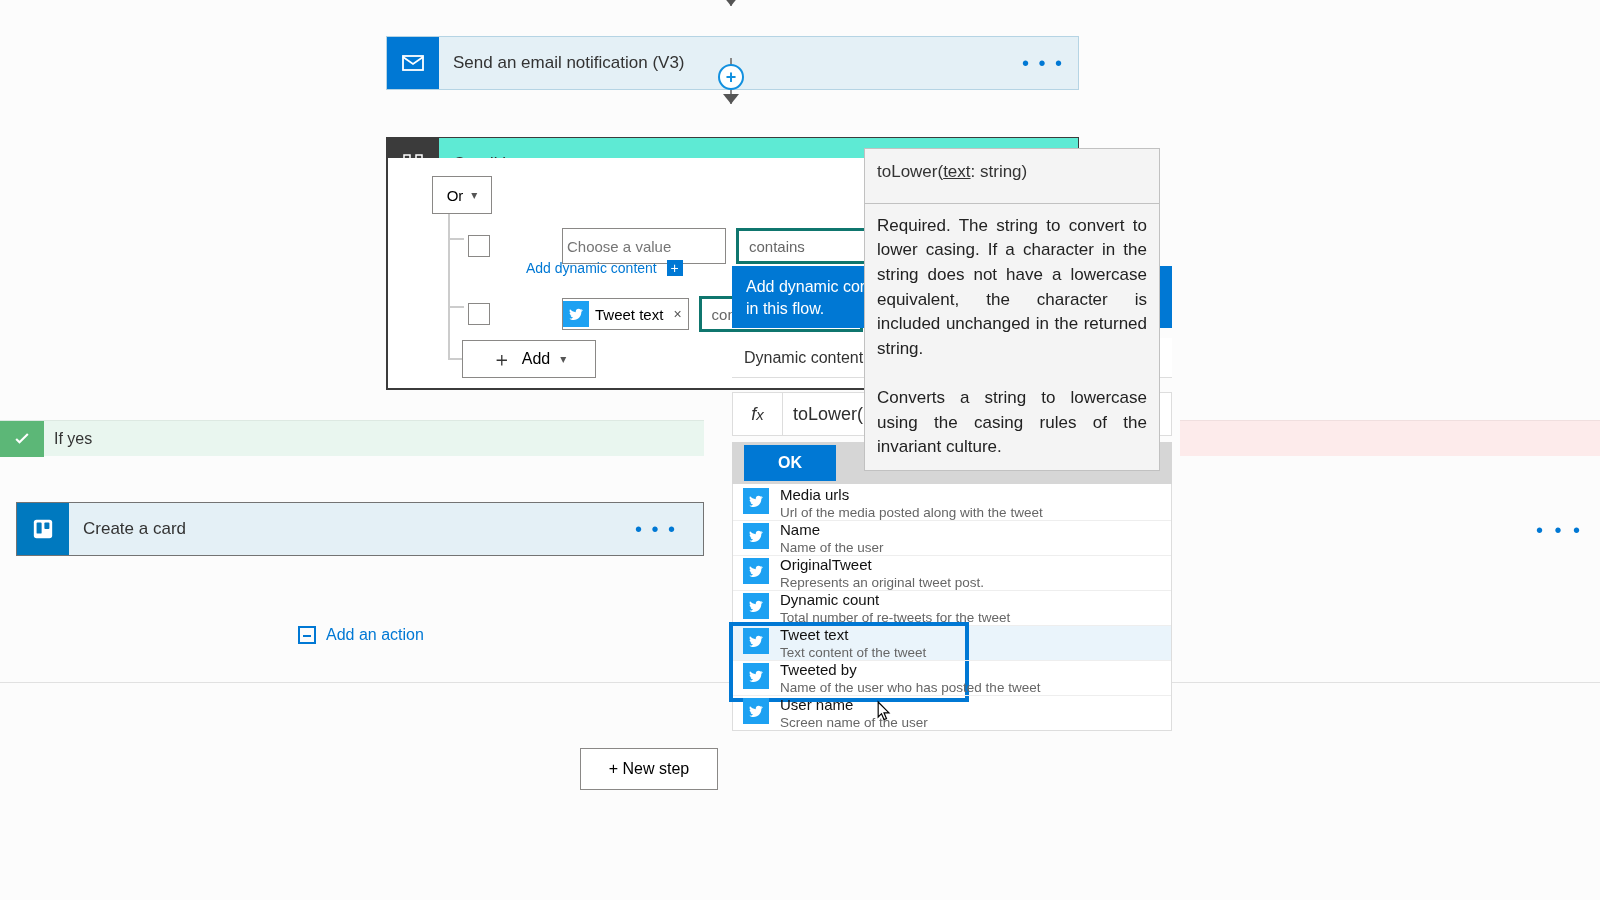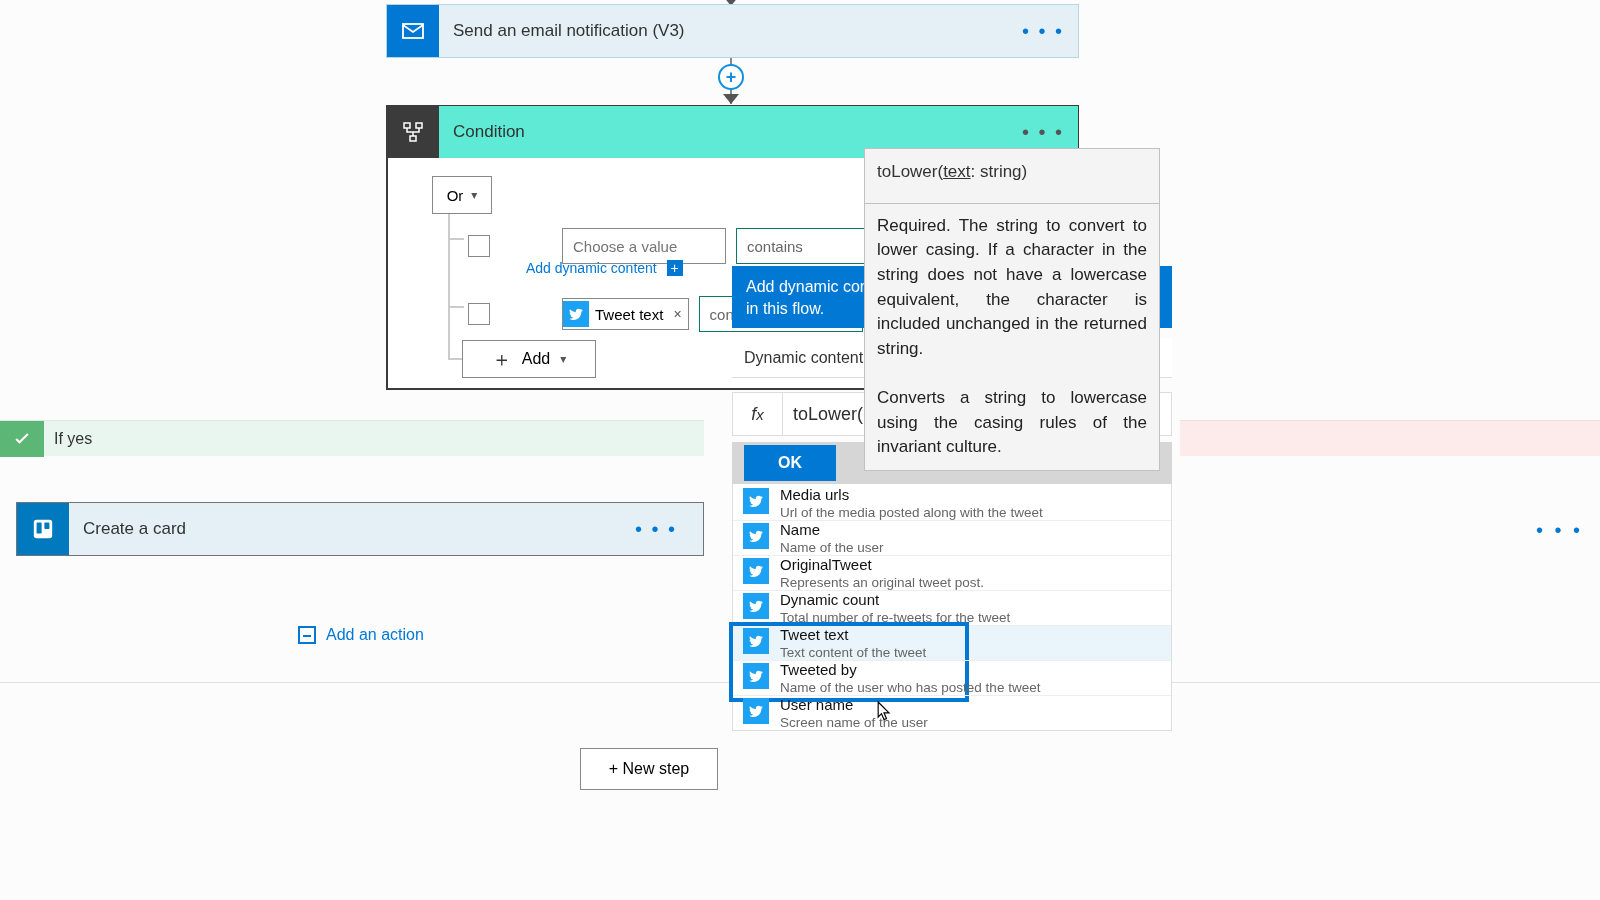--- a/index.html
+++ b/index.html
@@ -1,19 +1,19 @@
 <!DOCTYPE html>
 <html><head>
 <meta charset="utf-8">
 <style>
 * { box-sizing: border-box; margin: 0; padding: 0; font-family: 'Segoe UI', sans-serif; }
 body { background: #fcfcfc; width: 1600px; height: 900px; overflow: hidden; position: relative; }
 
 
-.step { position: absolute; display: flex; align-items: center; height: 54px; border: 1px solid #b5d4e4; background: #e4f0f6; }
+.step { position: absolute; display: flex; align-items: center; height: 54px; border: 1px solid #b5d4e4; background: #e4f0f6; margin-top: 32px; }
 .step-email { left: 386px; top: 4px; width: 693px; }
 .step-condition { left: 386px; top: 105px; width: 693px; background: #5eead4; border: 1px solid #3b3b3b; }
 .step-icon { width: 52px; height: 52px; display: flex; align-items: center; justify-content: center; color: #fff; }
 .step-icon.mail { background: #0078d4; }
 .step-icon.cond { background: #3b3b3b; }
 .step-title { margin-left: 14px; font-size: 17px; color: #333; }
 .step-menu { position: absolute; right: 14px; color: #0078d4; font-size: 20px; letter-spacing: 2px; cursor: pointer; }
 
 
 .connector { position: absolute; left: 730px; top: 58px; width: 2px; height: 46px; background: #888; }
@@ -23,22 +23,22 @@
 
 
 .cond-body { position: absolute; left: 386px; top: 158px; width: 693px; height: 232px; border: 2px solid #3b3b3b; border-top: none; background: #fff; }
 .or-btn { position: absolute; left: 44px; top: 18px; width: 60px; height: 38px; border: 1px solid #8a8886; background: #fff; display: flex; align-items: center; justify-content: center; font-size: 15px; gap: 8px; cursor: pointer; }
 .chev { font-size: 12px; color: #555; }
 
 .row { position: absolute; display: flex; align-items: center; gap: 10px; }
 .row1 { left: 80px; top: 70px; }
 .row2 { left: 80px; top: 138px; }
 .chk { width: 22px; height: 22px; border: 1px solid #8a8886; background: #fff; cursor: pointer; }
-.val-input { width: 164px; height: 36px; border: 1px solid #8a8886; padding: 0 10px; font-size: 15px; color: #737373; background: #fff; }
-.sel { width: 160px; height: 36px; border: 1px solid #0f766e; display: flex; align-items: center; justify-content: space-between; padding: 0 10px; font-size: 15px; color: #666; cursor: pointer; }
+.val-input { width: 164px; height: 36px; border: 1px solid #8a8886; padding: 0 4px; font-size: 15px; color: #737373; background: #fff; }
+.sel { width: 160px; height: 36px; border: 3px solid #0f766e; display: flex; align-items: center; justify-content: space-between; padding: 0 10px; font-size: 15px; color: #666; cursor: pointer; }
 
 .addc { position: absolute; left: 138px; top: 102px; font-size: 14px; color: #0078d4; cursor: pointer; }
 .addc-plus { display:inline-block; width:16px; height:16px; background:#0078d4; color:#fff; text-align:center; line-height:16px; margin-left:6px; }
 
 .token { display: flex; align-items: center; height: 32px; border: 1px solid #8a8886; background: #fff; padding: 0 6px 0 0; gap: 6px; }
 .token-icon { width: 26px; height: 26px; background: #1da1f2; display: flex; align-items: center; justify-content: center; }
 .token-x { font-size: 14px; color: #555; cursor: pointer; margin-left: 4px; }
 
 .tree-ln { position: absolute; width: 2px; background: #ccc; }
 .tree-h { position: absolute; height: 2px; background: #ccc; }

